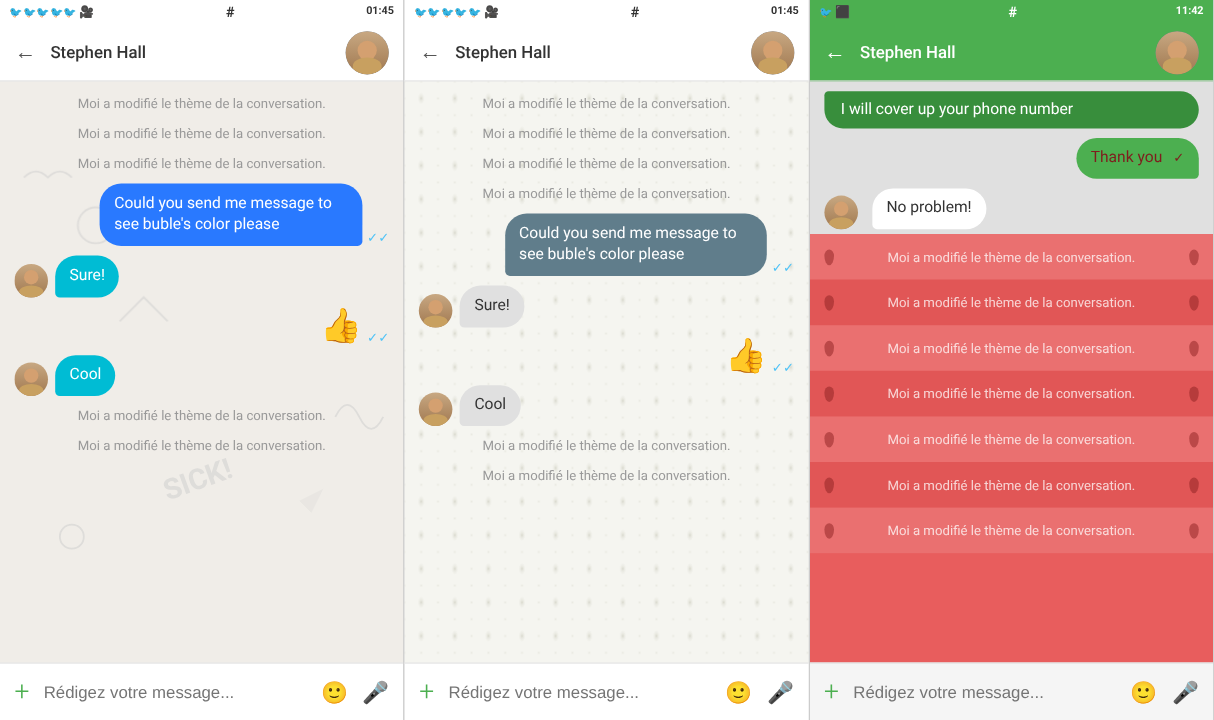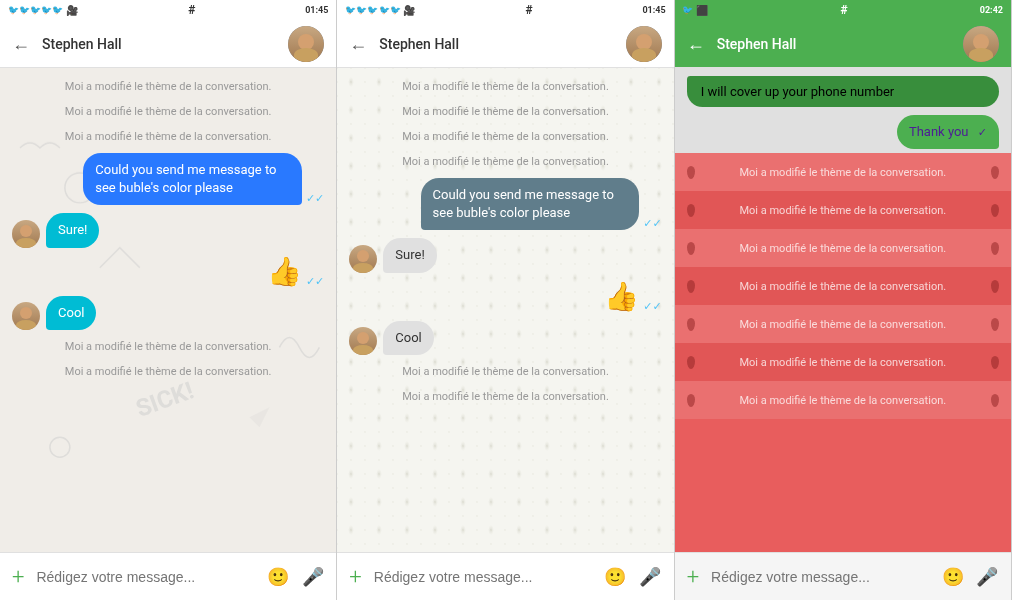--- a/index.html
+++ b/index.html
@@ -172,21 +172,21 @@
       line-height: 1.4;
       position: relative;
     }
     .bubble.sent-blue {
       background: #2979FF;
       color: white;
       border-bottom-right-radius: 4px;
     }
     .bubble.sent-green {
       background: #4CAF50;
-      color: #4c1d95;
+      color: #7f1d1d;
       border-bottom-right-radius: 4px;
     }
     .bubble.received-gray {
       background: #e0e0e0;
       color: #333;
       border-bottom-left-radius: 4px;
     }
     .bubble.received-cyan {
       background: #00BCD4;
       color: white;
@@ -303,21 +303,21 @@
     .panel3-chat-body {
       flex: 1;
       overflow: hidden;
       display: flex;
       flex-direction: column;
       position: relative;
     }
 
     .panel3-header-bubble {
       background: #388E3C;
-      color: #000000;
+      color: #ffffff;
       padding: 8px 14px;
       border-radius: 4px 18px 18px 18px;
       font-size: 13px;
       margin: 8px 12px 4px 12px;
     }
 
     .panel3-stripes {
       flex: 1;
       overflow: hidden;
       background: #e85d5d;
@@ -508,21 +508,21 @@
 
 <div class="phone-panel panel-3">
 
   <div class="status-bar green-bg">
     <div class="status-icons">
       <span>🐦</span>
       <span style="font-size:10px;">⬛</span>
     </div>
     <span style="font-size:12px;font-weight:bold;">#</span>
     <div class="status-icons">
-      <span>02:42</span>
+      <span>11:42</span>
     </div>
   </div>
 
   <div class="chat-header green-header">
     <span class="back-arrow white">←</span>
     <span class="header-title white">Stephen Hall</span>
     <div class="header-avatar">
       <div class="avatar-face"></div>
     </div>
   </div>
@@ -533,20 +533,26 @@
       <div class="panel3-header-bubble" style="margin: 0;">I will cover up your phone number</div>
     </div>
 
     <div class="thankyou-row">
       <div class="bubble sent-green" style="border-bottom-right-radius:4px;">
         <span>Thank you</span>
         <span style="font-size:11px; margin-left:6px;">✓</span>
       </div>
     </div>
 
+    <div class="noproblem-row">
+      <div class="msg-avatar"></div>
+      <div class="bubble received-white">
+        <span>No problem!</span>
+      </div>
+    </div>
 
     <div class="panel3-stripes">
       <div class="p3-stripe">
         <div class="p3-drop-left"></div>
         <span class="sys-text">Moi a modifié le thème de la conversation.</span>
         <div class="p3-drop-right"></div>
       </div>
       <div class="p3-stripe">
         <div class="p3-drop-left"></div>
         <span class="sys-text">Moi a modifié le thème de la conversation.</span>

